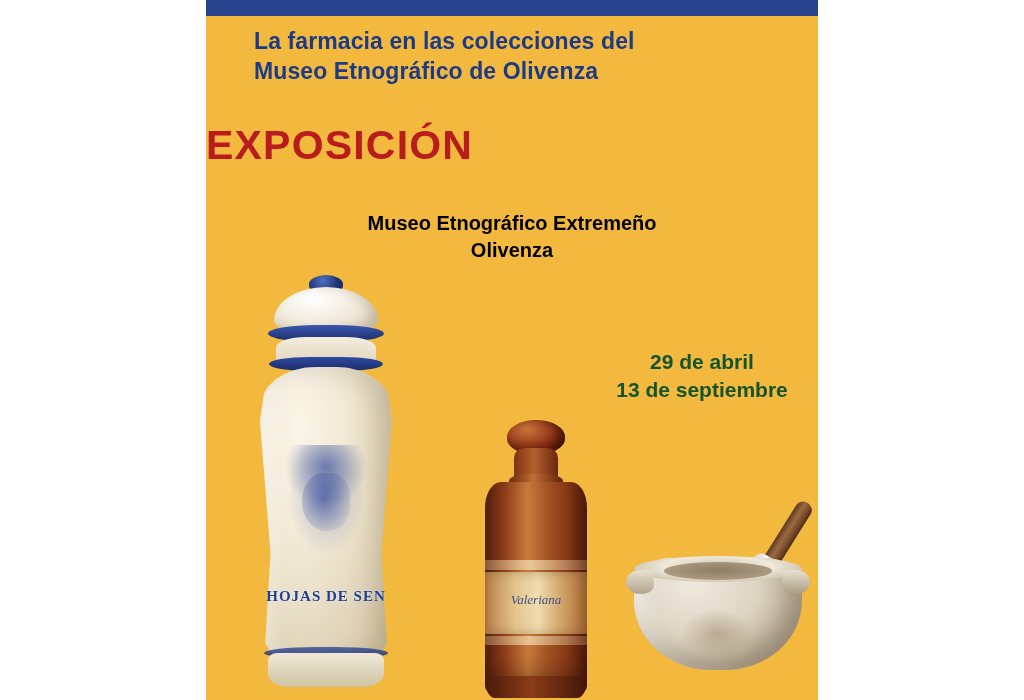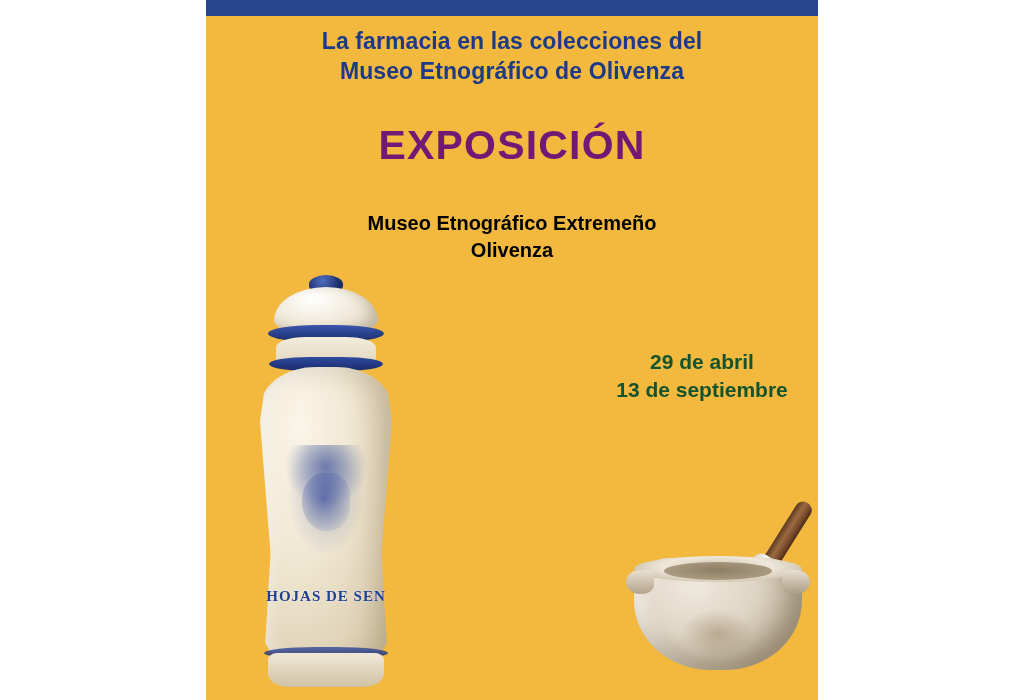--- a/index.html
+++ b/index.html
@@ -37,38 +37,38 @@
     width: 612px;
     height: 16px;
     background: #27448c;
   }
 
   .title-block {
     position: absolute;
     left: 0;
     top: 26px;
     width: 612px;
-    text-align: center;
     color: #1d3a86;
+    padding-left: 48px;
   }
   .title-line {
     font-size: 23px;
     font-weight: bold;
     line-height: 30px;
     letter-spacing: 0.1px;
     white-space: nowrap;
   }
 
   .exposicion {
     position: absolute;
     left: 0;
     top: 122px;
     width: 612px;
-    text-align: center;
-    color: #701a75;
+    text-align: left;
+    color: #b91c1c;
     font-size: 41px;
     font-weight: bold;
     letter-spacing: 1.2px;
   }
 
   .venue-block {
     position: absolute;
     left: 0;
     top: 202px;
     width: 612px;
@@ -456,20 +456,31 @@
         <div class="alb-neck"></div>
         <div class="alb-shoulder-band"></div>
         <div class="alb-body"></div>
         <div class="alb-crest"></div>
         <div class="alb-lion"></div>
         <div class="alb-label">HOJAS DE SEN</div>
         <div class="alb-base-band"></div>
         <div class="alb-foot"></div>
       </div>
 
+      <div class="amber">
+        <div class="amber-stopper"></div>
+        <div class="amber-neck"></div>
+        <div class="amber-collar"></div>
+        <div class="amber-body"></div>
+        <div class="amber-band-top"></div>
+        <div class="amber-paper"></div>
+        <div class="amber-paper-text">Valeriana</div>
+        <div class="amber-band-bot"></div>
+        <div class="amber-base"></div>
+      </div>
 
       <div class="mortar">
         <div class="pestle">
           <div class="pestle-handle"></div>
           <div class="pestle-head"></div>
         </div>
         <div class="mortar-bowl"></div>
         <div class="mortar-rim"></div>
         <div class="mortar-inner"></div>
         <div class="mortar-lug-l"></div>

